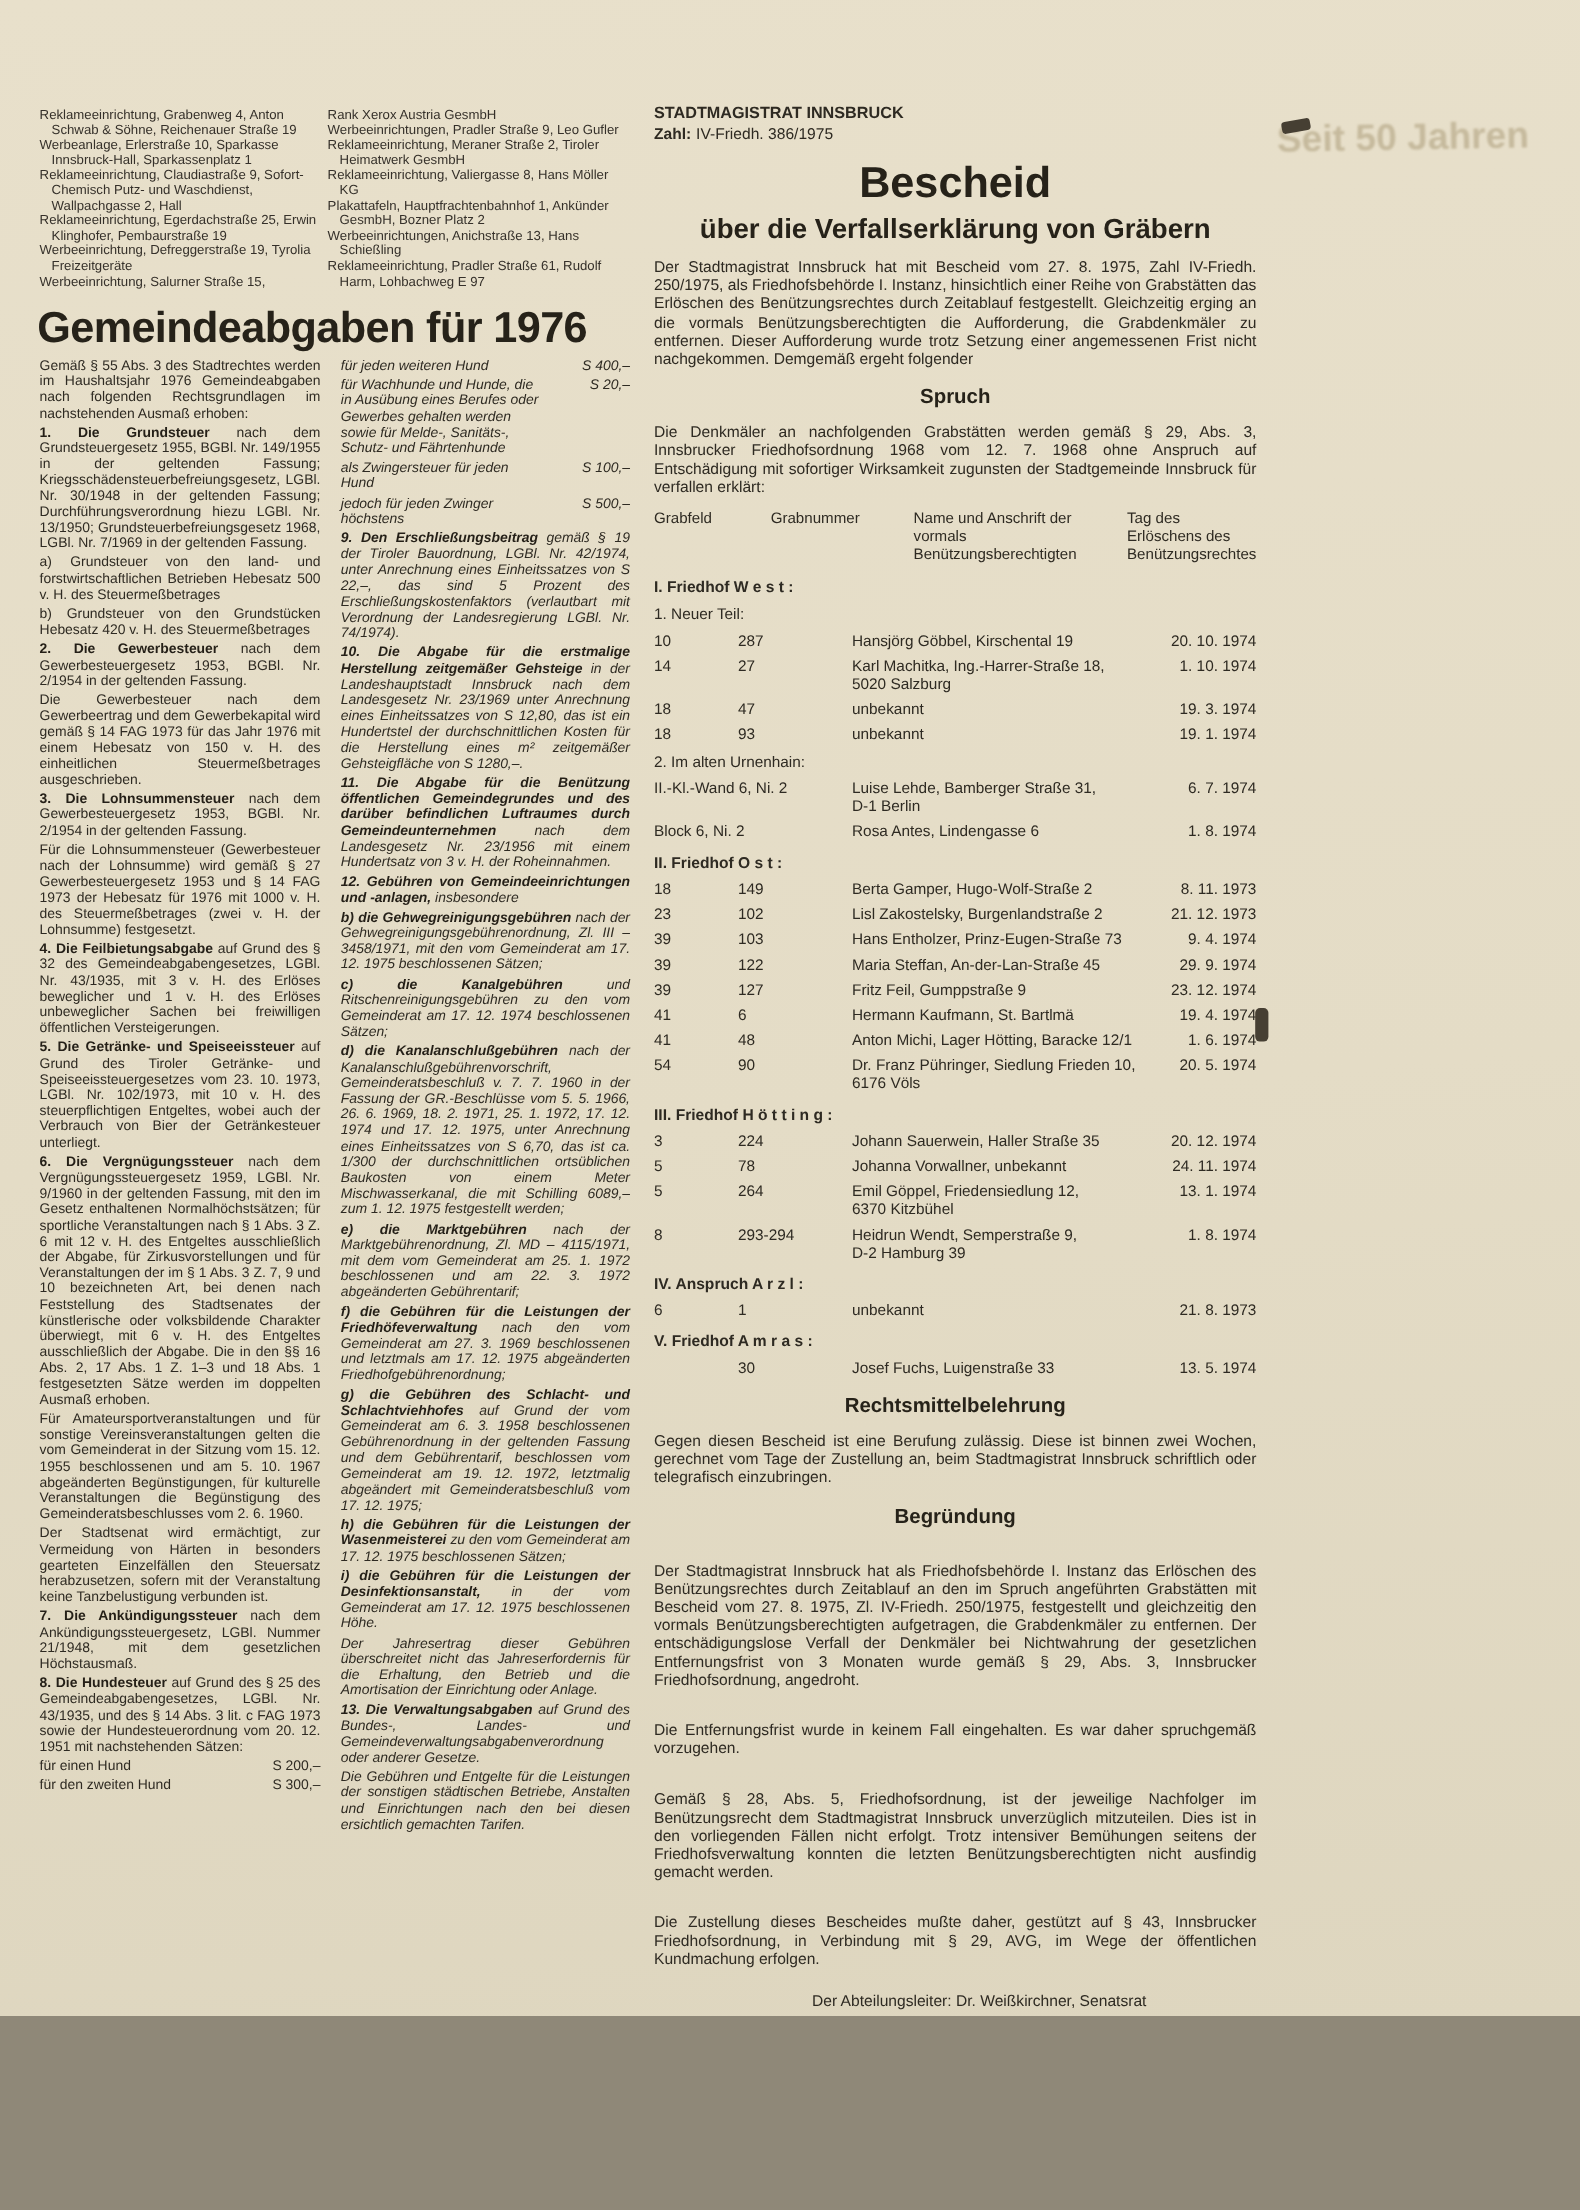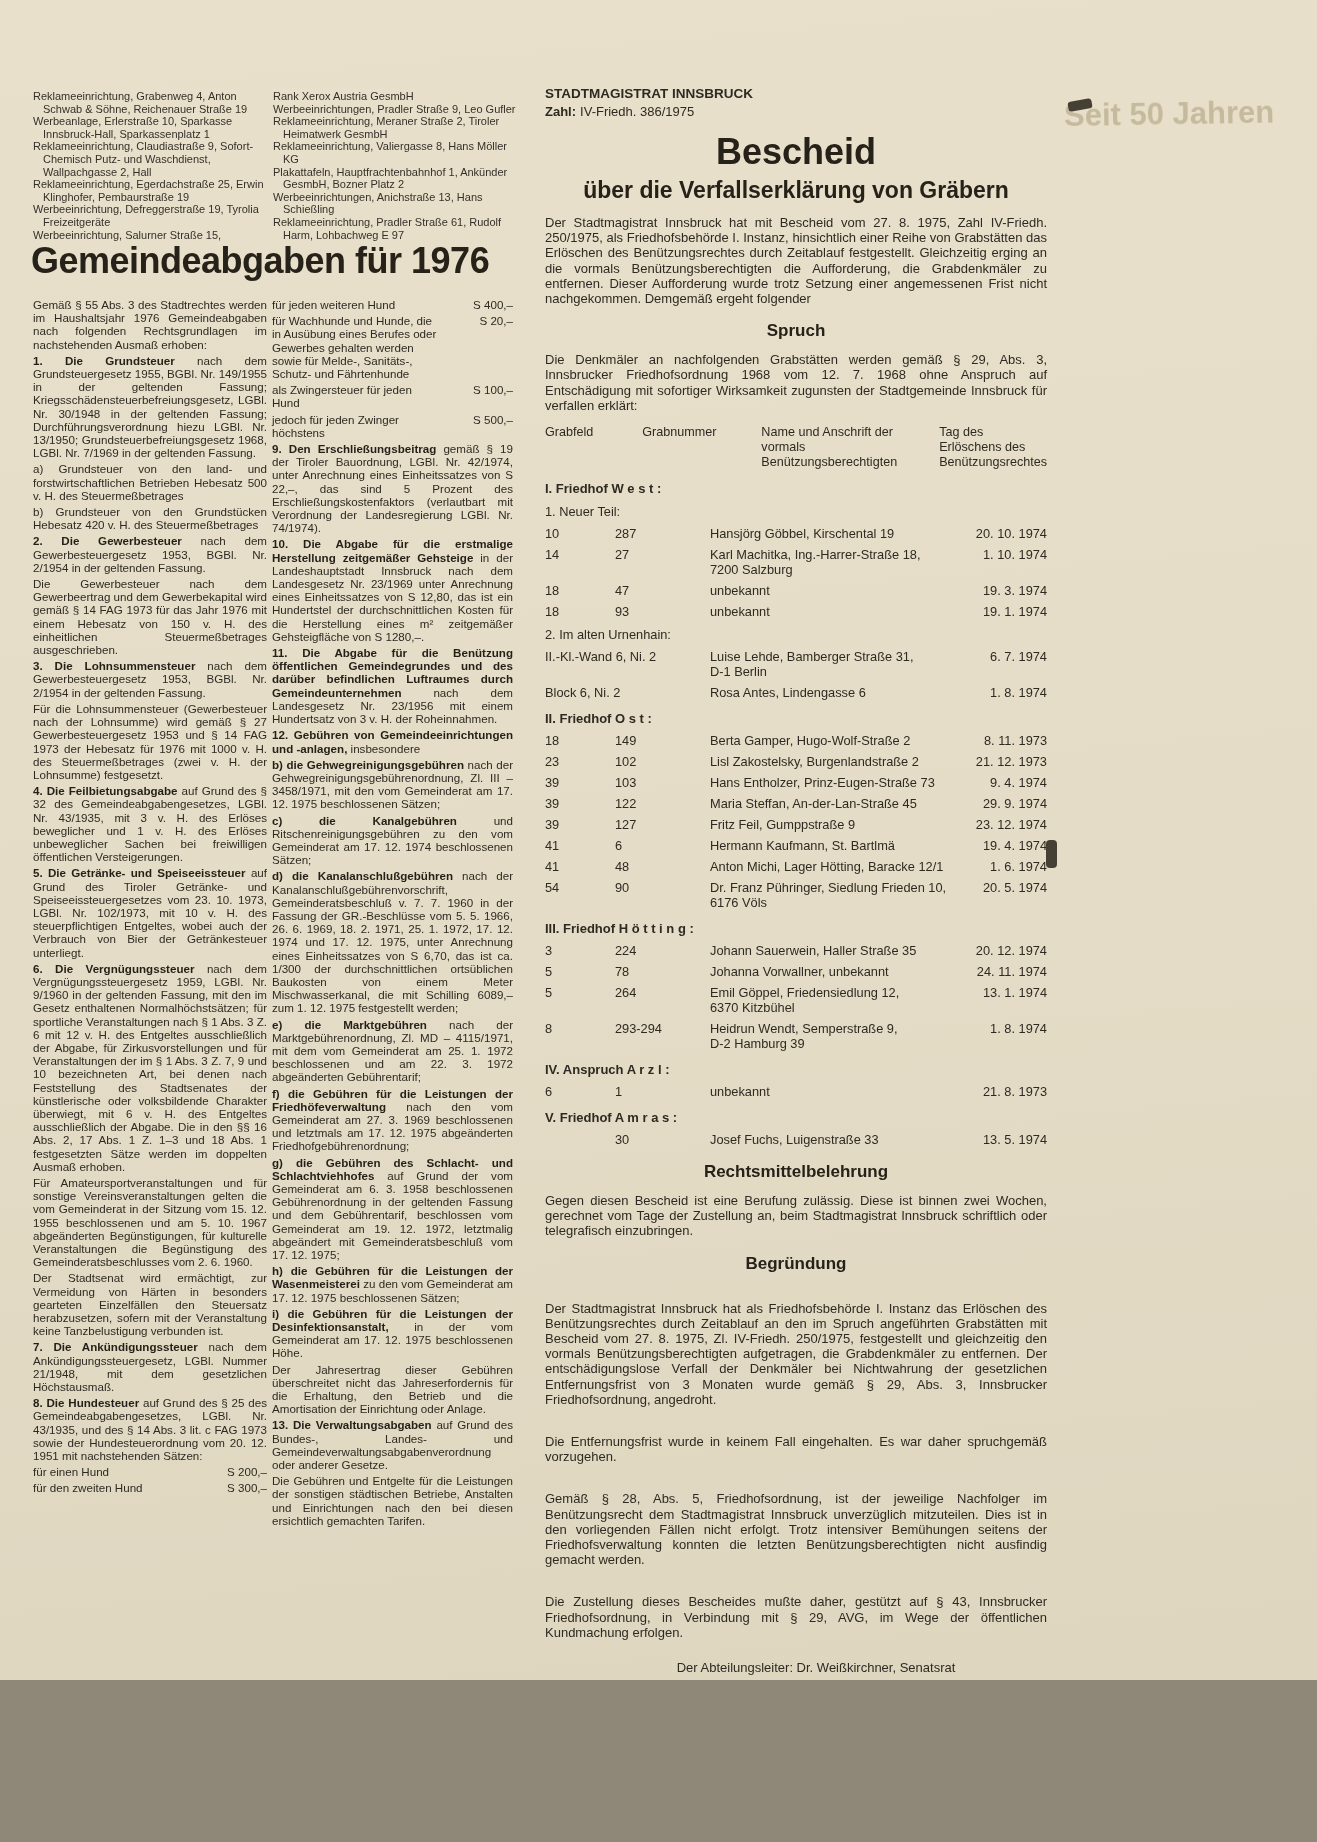--- a/index.html
+++ b/index.html
@@ -8,24 +8,24 @@
   .page {
     position:relative; width:1317px; height:1680px; overflow:hidden;
     background:linear-gradient(175deg,#e8e0cb 0%, #e4dcc6 55%, #ded6bf 100%);
     color:#2e2a22;
   }
   
   .ads1 { position:absolute; left:33px; top:90px; width:234px; }
   .ads2 { position:absolute; left:273px; top:90px; width:248px; }
   .ad-p { font-size:11px; line-height:12.6px; padding-left:10px; text-indent:-10px; color:#35302a; }
   
-  .headline { position:absolute; left:31px; top:240px; width:505px;
+  .headline { position:absolute; left:31px; top:252px; width:505px;
     font-size:36px; font-weight:bold; letter-spacing:-0.5px; color:#262219; }
   .acol1 { position:absolute; left:33px; top:298px; width:234px; }
-  .acol2 { position:absolute; left:272px; top:298px; width:241px; }
+  .acol2 { position:absolute; left:284px; top:298px; width:241px;font-style:italic; }
   .bp { font-size:11.6px; line-height:13.2px; text-align:justify; margin-bottom:3px;
         overflow-wrap:break-word; }
   .bp b { color:#241f17; }
   .rate { display:flex; justify-content:space-between; align-items:flex-start;
           font-size:11.6px; line-height:13.2px; margin-bottom:3px; }
   .rate-label { width:170px; }
   .rate-price { white-space:nowrap; }
   
   .notice { position:absolute; left:545px; top:86px; width:502px; }
   .office { font-weight:bold; font-size:13.5px; }
@@ -181,21 +181,21 @@
           <div class="tc3">
             <div>Hansjörg Göbbel, Kirschental 19</div>
           </div>
           <div class="tc4">20. 10. 1974</div>
         </div>
         <div class="trow">
           <div class="tc1">14</div>
           <div class="tc2">27</div>
           <div class="tc3">
             <div>Karl Machitka, Ing.-Harrer-Straße 18,</div>
-            <div>7200 Salzburg</div>
+            <div>5020 Salzburg</div>
           </div>
           <div class="tc4">1. 10. 1974</div>
         </div>
         <div class="trow">
           <div class="tc1">18</div>
           <div class="tc2">47</div>
           <div class="tc3">
             <div>unbekannt</div>
           </div>
           <div class="tc4">19. 3. 1974</div>

